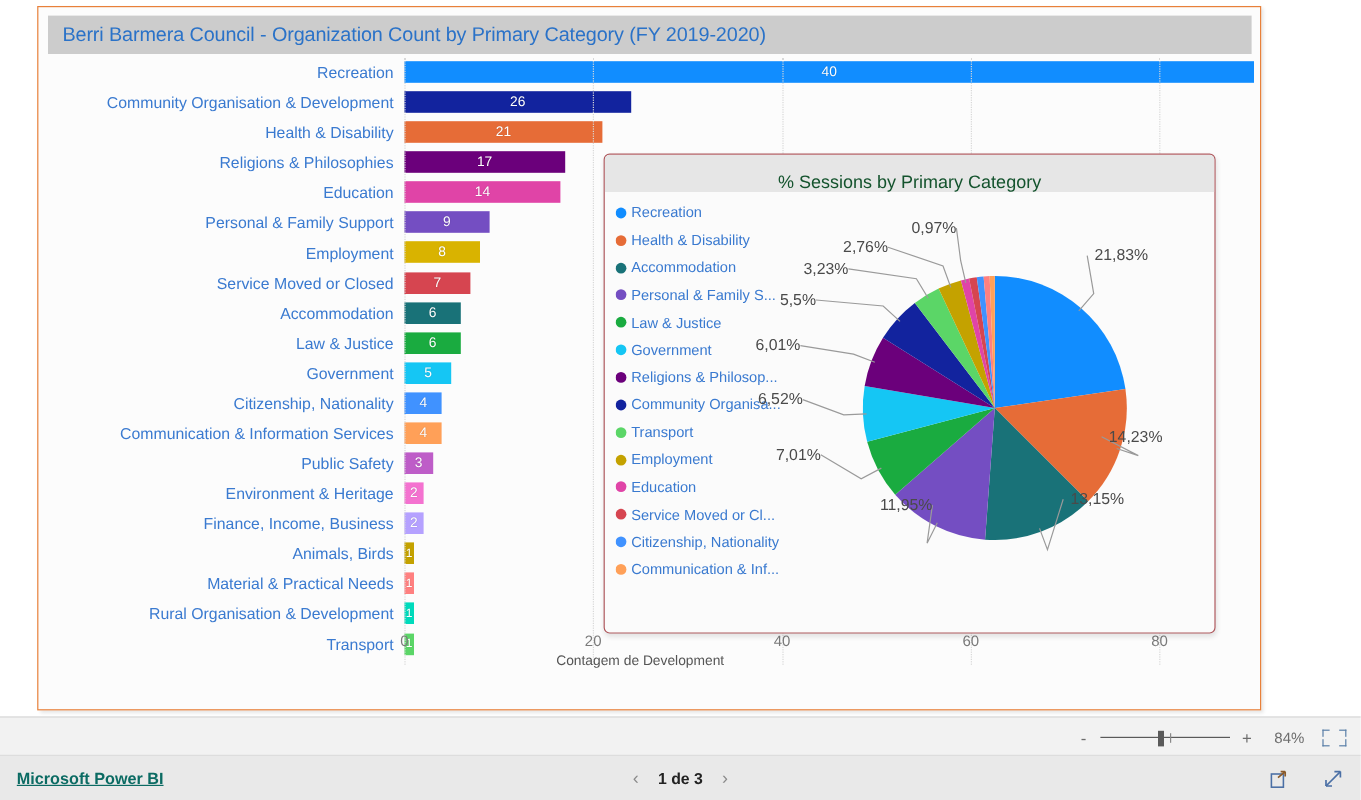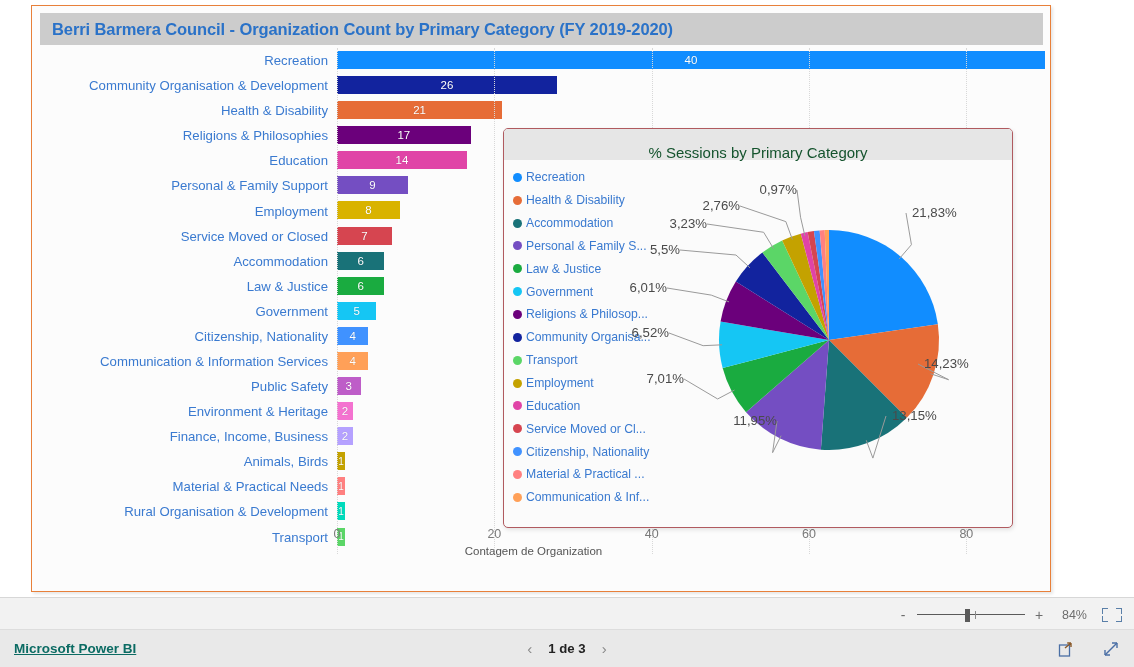--- a/index.html
+++ b/index.html
@@ -32,21 +32,20 @@
     width: 1003px; height: 32px;
     background: #cccccc;
     display: flex; align-items: center;
   }
   .visual-title {
     padding-left: 12px;
     color: #2a72c8;
     font-size: 16.5px;
     letter-spacing: -0.1px;
     white-space: nowrap;
-    font-weight: bold;
   }
 
   
   .bar-plot {
     position: absolute; left: 8px; top: 42px;
     width: 1003px; height: 515px;
   }
   .bar-rows { position: absolute; left: 0; top: 0; width: 1003px; height: 500px; }
   .bar-row {
     position: absolute; left: 0; width: 1003px; height: 25.08px;
@@ -203,21 +202,21 @@
               <div class="bar-label">Recreation</div>
               <div class="bar-track">
                 <div class="bar-rect" style="width: 708px; background: rgb(17, 141, 255);">
                   <span class="bar-value">40</span>
                 </div>
               </div>
             </div>
             <div class="bar-row" style="top: 25.08px;">
               <div class="bar-label">Community Organisation &amp; Development</div>
               <div class="bar-track">
-                <div class="bar-rect" style="width: 220px; background: rgb(18, 35, 158);">
+                <div class="bar-rect" style="width: 189px; background: rgb(18, 35, 158);">
                   <span class="bar-value">26</span>
                 </div>
               </div>
             </div>
             <div class="bar-row" style="top: 50.16px;">
               <div class="bar-label">Health &amp; Disability</div>
               <div class="bar-track">
                 <div class="bar-rect" style="width: 165.2px; background: rgb(230, 108, 55);">
                   <span class="bar-value">21</span>
                 </div>
@@ -368,21 +367,21 @@
             <div class="gridline" style="left: 926.333px; height: 505.6px;"></div>
           </div>
         <div class="axis-area">
           <div id="axis-ticks">
               <div class="axis-tick" style="left: 297px;">0</div>
               <div class="axis-tick" style="left: 454.333px;">20</div>
               <div class="axis-tick" style="left: 611.667px;">40</div>
               <div class="axis-tick" style="left: 769px;">60</div>
               <div class="axis-tick" style="left: 926.333px;">80</div>
             </div>
-          <div class="axis-title"><span>Contagem de Organization</span></div>
+          <div class="axis-title"><span>Contagem de Development</span></div>
         </div>
       </div>
     </div>
 
     <div class="pie-card">
       <div class="pie-header">
         <div class="pie-title">% Sessions by Primary Category</div>
       </div>
       <div class="pie-body">
         <div class="pie-legend" id="pie-legend">
@@ -430,24 +429,20 @@
               <span class="legend-dot" style="background: rgb(224, 68, 167);"></span>
               <span>Education</span>
             </div>
             <div class="legend-item">
               <span class="legend-dot" style="background: rgb(214, 69, 80);"></span>
               <span>Service Moved or Cl...</span>
             </div>
             <div class="legend-item">
               <span class="legend-dot" style="background: rgb(64, 146, 255);"></span>
               <span>Citizenship, Nationality</span>
-            </div>
-            <div class="legend-item">
-              <span class="legend-dot" style="background: rgb(255, 128, 128);"></span>
-              <span>Material &amp; Practical ...</span>
             </div>
             <div class="legend-item">
               <span class="legend-dot" style="background: rgb(255, 160, 88);"></span>
               <span>Communication &amp; Inf...</span>
             </div>
           </div>
 
         <div class="pie-svg-wrap" id="pie-svg-wrap"><svg width="510" height="369">
               <path d="M 325 180 L 325 70 A 110 110 0 0 1 433.8551113216079 164.1707631529393 Z" fill="#118DFF"></path>
               <path d="M 325 180 L 433.8551113216079 164.1707631529393 A 110 110 0 0 1 402.7817459305203 257.7817459305202 Z" fill="#E66C37"></path>

